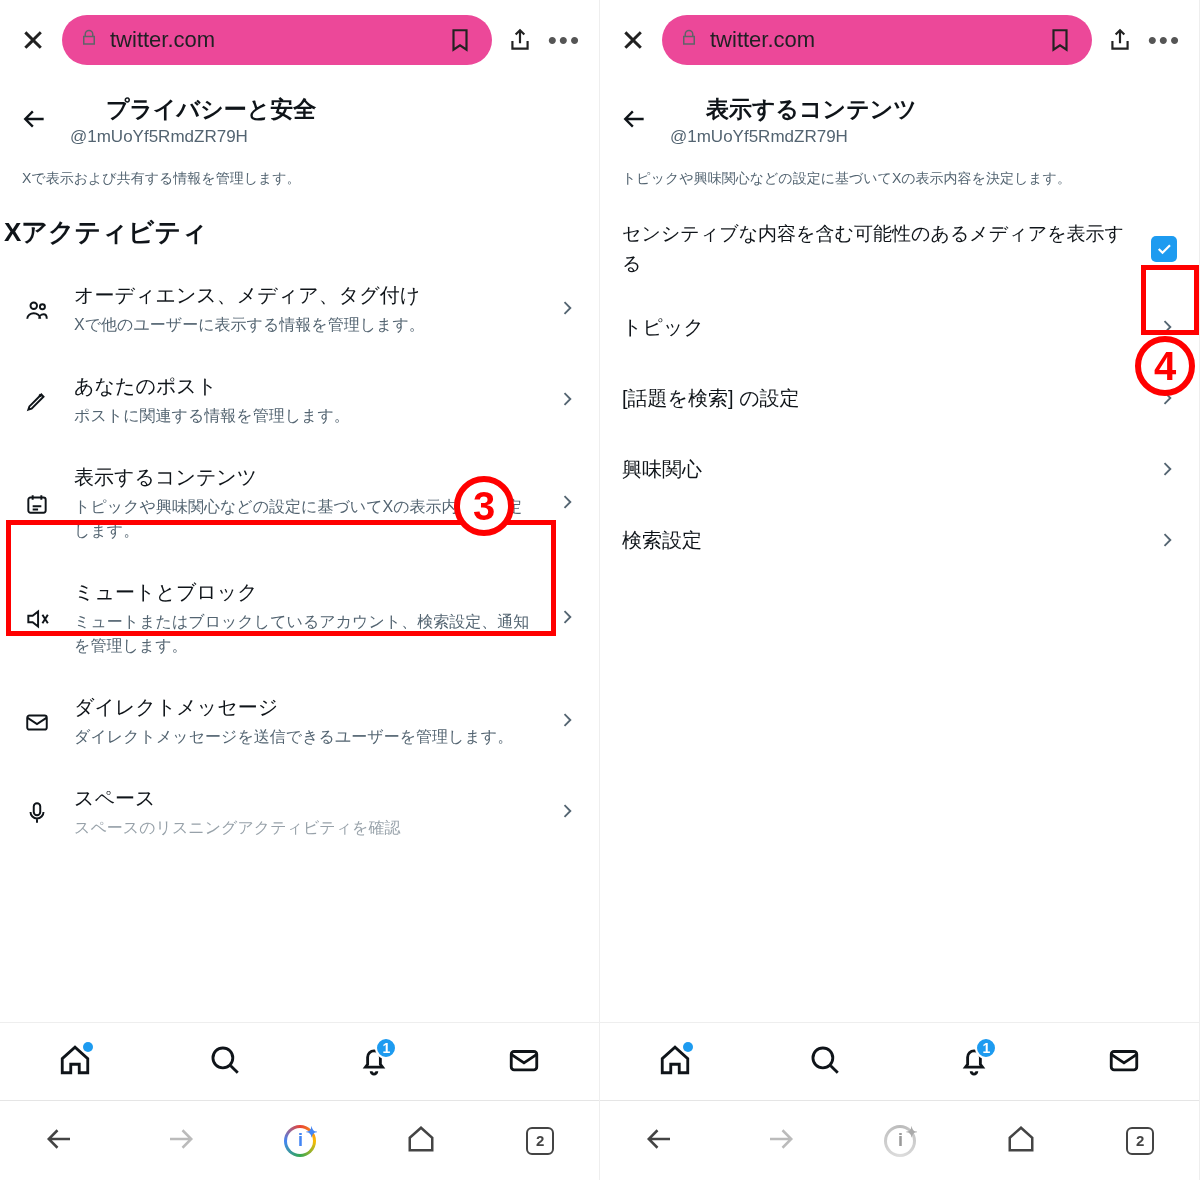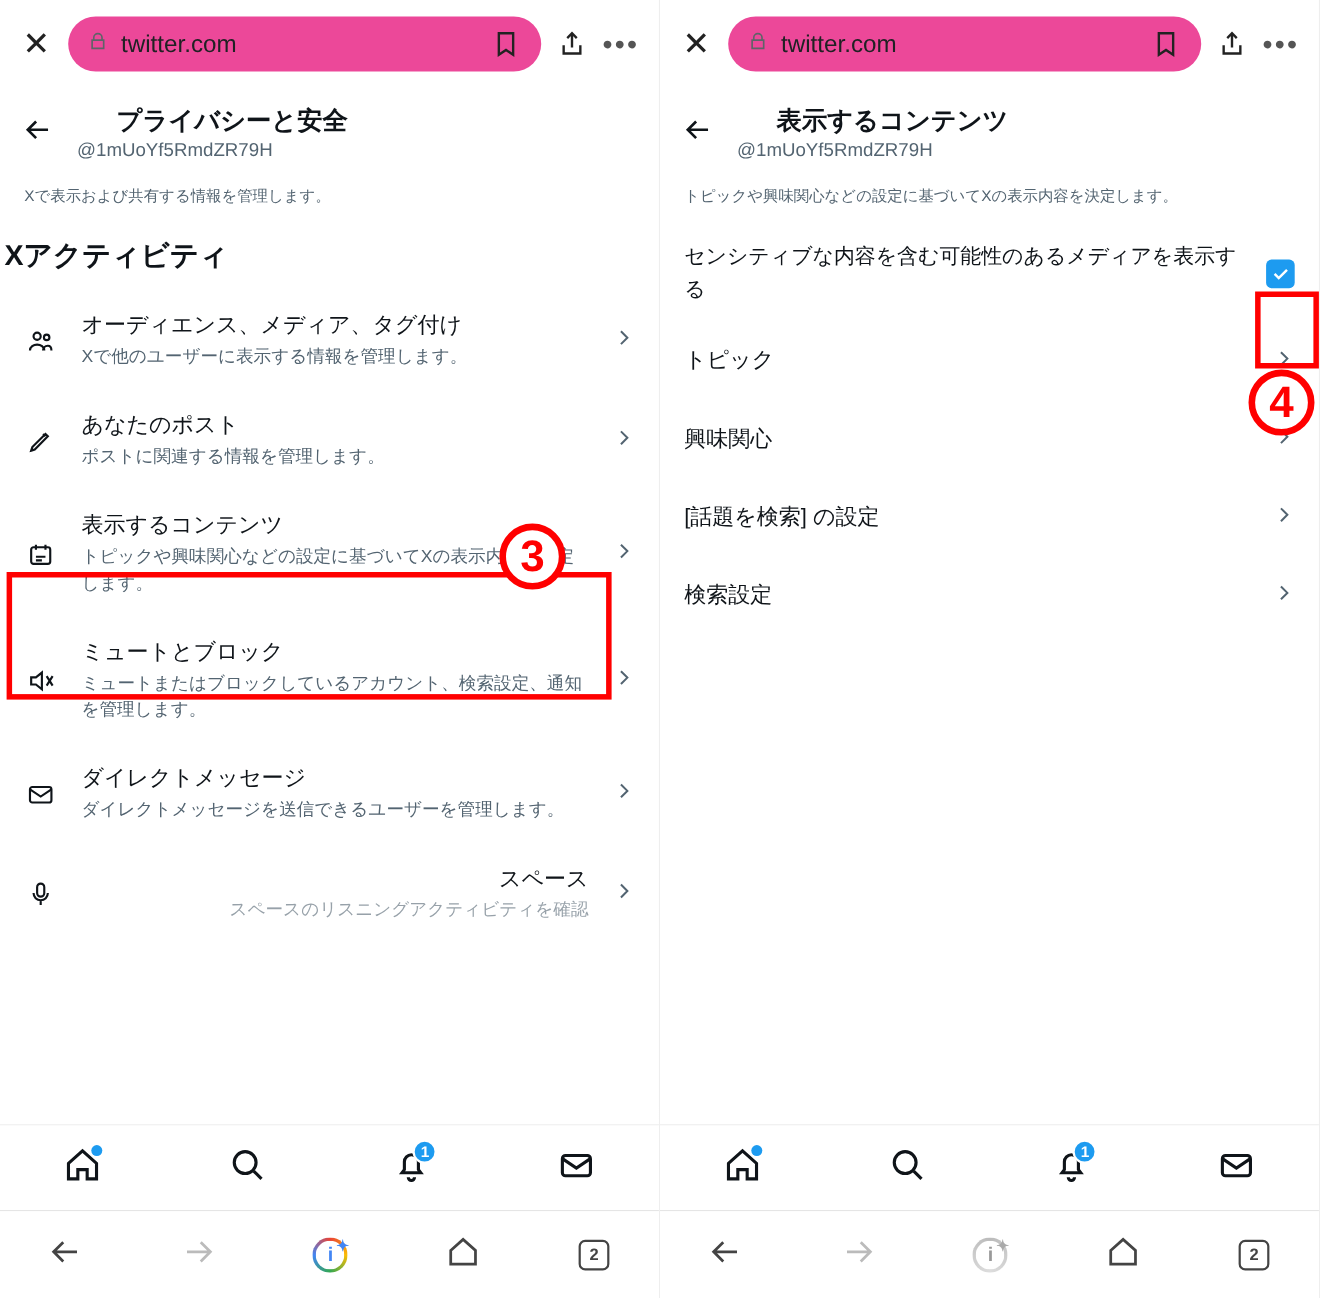--- a/index.html
+++ b/index.html
@@ -328,21 +328,21 @@
       </span>
       <div class="row-text">
         <div class="row-title">ダイレクトメッセージ</div>
         <div class="row-sub">ダイレクトメッセージを送信できるユーザーを管理します。</div>
       </div>
       <span class="row-chevron"><svg viewBox="0 0 24 24">
             <path d="M9 5l7 7-7 7"></path>
           </svg></span>
     </div>
 
-    <div class="setting-row" style="padding-bottom:6px;text-align:right;">
+    <div class="setting-row" style="padding-bottom:6px;">
       <span class="row-icon">
         <svg viewBox="0 0 24 24">
             <rect x="9" y="3" width="6" height="11" rx="3"></rect>
             <path d="M6 11a6 6 0 0012 0M12 17v4"></path>
           </svg>
       </span>
       <div class="row-text">
         <div class="row-title">スペース</div>
         <div class="row-sub" style="opacity:.6">スペースのリスニングアクティビティを確認</div>
       </div>
@@ -450,28 +450,28 @@
     </div>
 
     <div class="simple-row">
       <div class="row-title">トピック</div>
       <span class="row-chevron"><svg viewBox="0 0 24 24">
             <path d="M9 5l7 7-7 7"></path>
           </svg></span>
     </div>
 
     <div class="simple-row">
+      <div class="row-title">[話題を検索] の設定</div>
+      <span class="row-chevron"><svg viewBox="0 0 24 24">
+            <path d="M9 5l7 7-7 7"></path>
+          </svg></span>
+    </div>
+
+    <div class="simple-row">
       <div class="row-title">興味関心</div>
-      <span class="row-chevron"><svg viewBox="0 0 24 24">
-            <path d="M9 5l7 7-7 7"></path>
-          </svg></span>
-    </div>
-
-    <div class="simple-row">
-      <div class="row-title">[話題を検索] の設定</div>
       <span class="row-chevron"><svg viewBox="0 0 24 24">
             <path d="M9 5l7 7-7 7"></path>
           </svg></span>
     </div>
 
     <div class="simple-row">
       <div class="row-title">検索設定</div>
       <span class="row-chevron"><svg viewBox="0 0 24 24">
             <path d="M9 5l7 7-7 7"></path>
           </svg></span>

